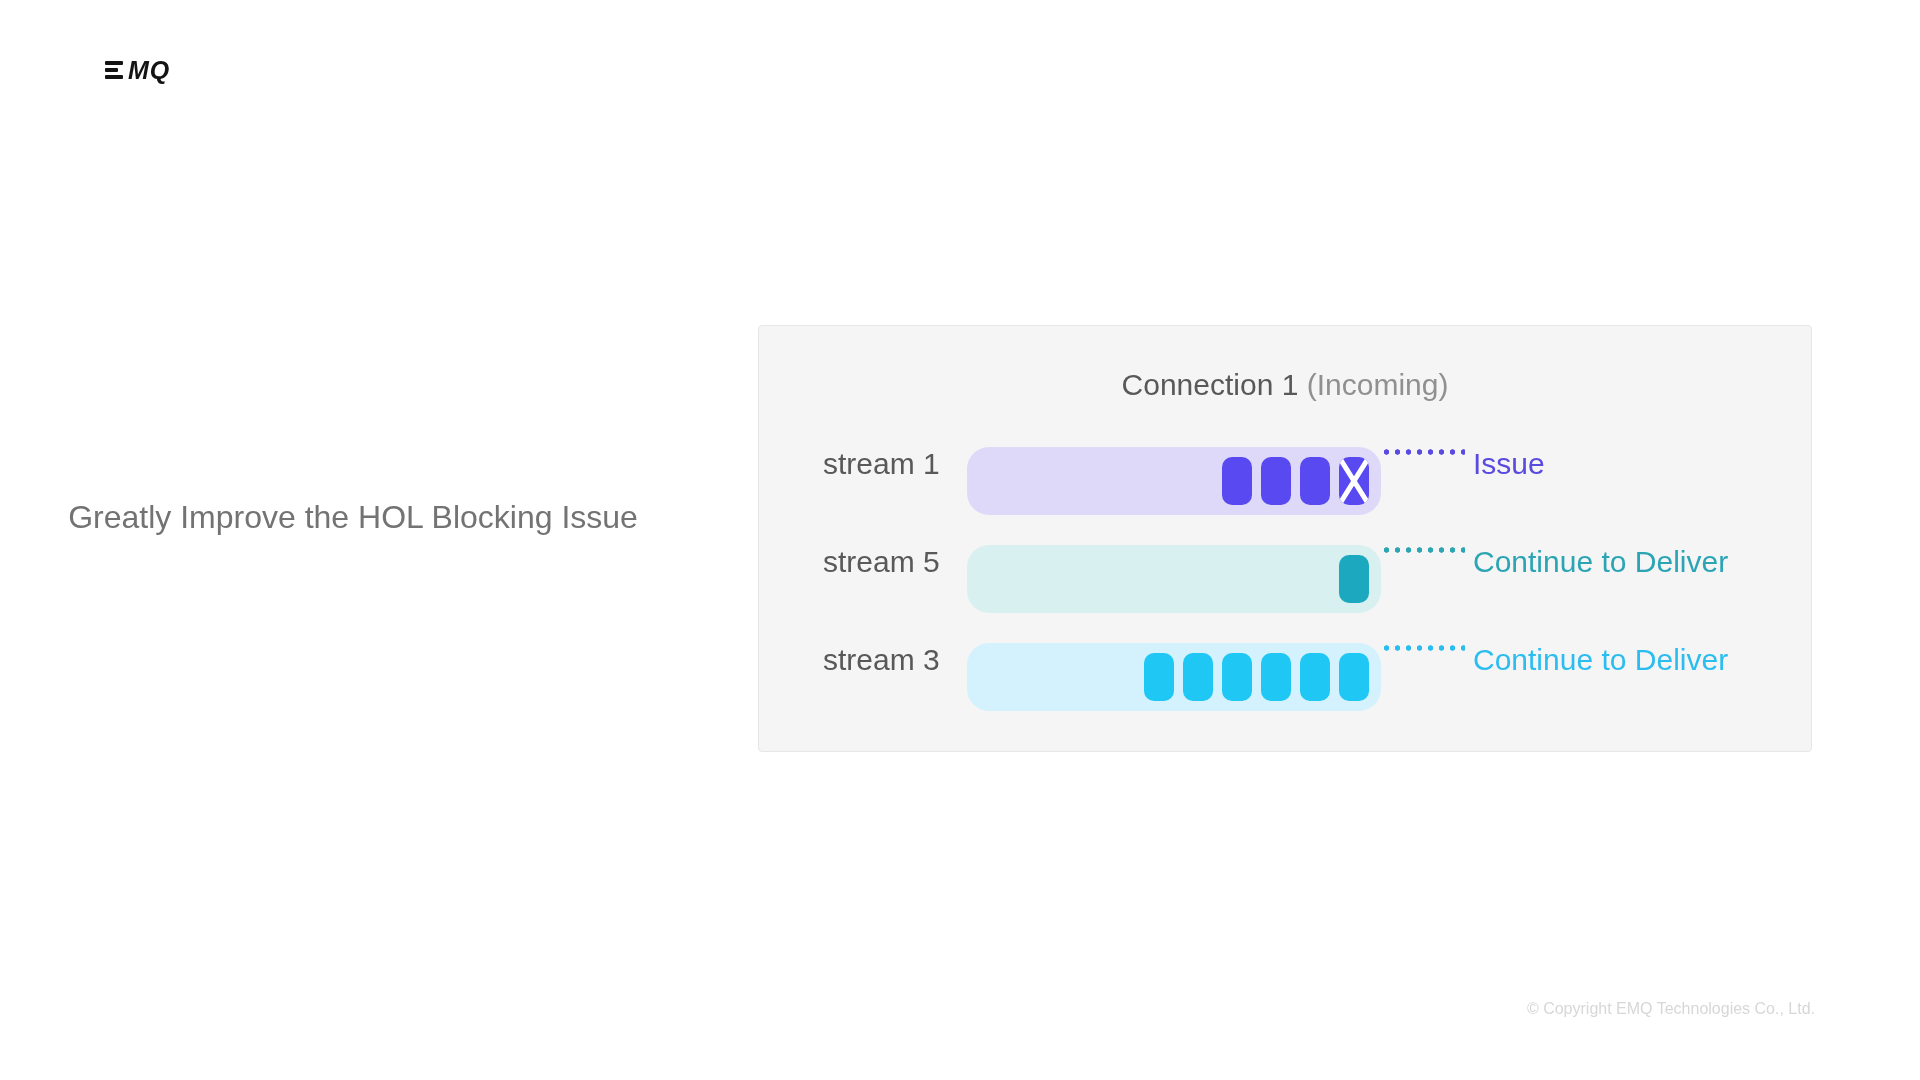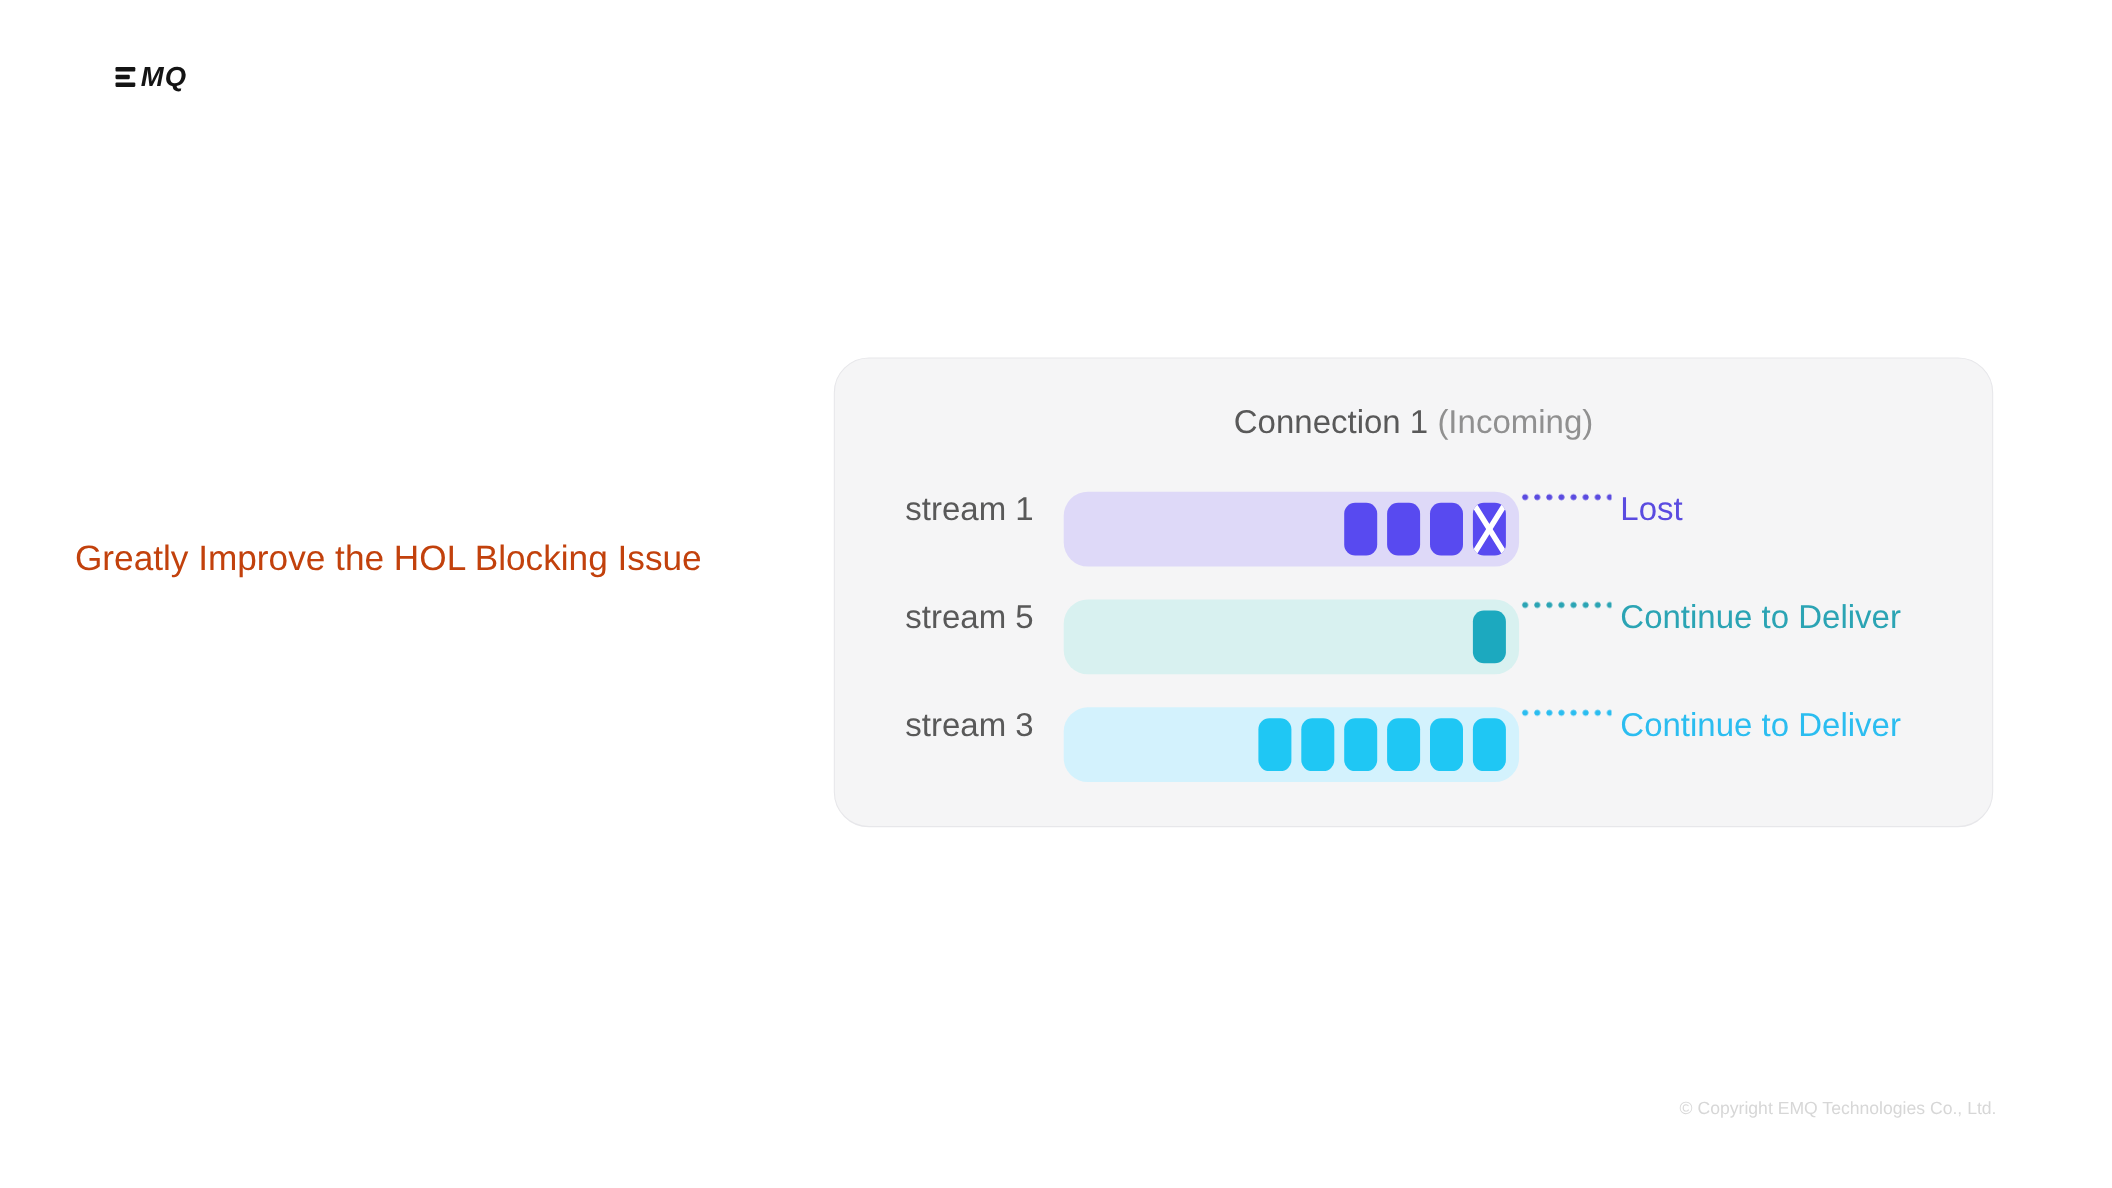--- a/index.html
+++ b/index.html
@@ -16,28 +16,28 @@
   .logo-bars { display:flex; flex-direction:column; gap:3px; align-items:flex-start; }
   .logo-bars span { display:block; height:4px; background:#141414; border-radius:1px; }
   .bar-top { width:18px; }
   .bar-mid { width:13px; }
   .bar-bot { width:18px; }
   .logo-text { font-size:25px; font-weight:800; color:#141414; letter-spacing:1px; line-height:20px;font-style:italic; }
 
   
   .hero { position:absolute; left:53px; top:486px; width:600px; text-align:center; }
   .hero-title { font-size:46px; font-weight:600; color:#595959; line-height:54px; }
-  .hero-subtitle { font-size:32px; font-weight:400; color:#c2410c; line-height:42px; white-space:nowrap; }
+  .hero-subtitle { font-size:32px; font-weight:400; color:#737373; line-height:42px; margin-top:10px; white-space:nowrap; }
 
   
   .panel {
     position:absolute; left:758px; top:325px; width:1054px; height:427px;
     background:#f5f5f6;
     border:1px solid #e7e7ea;
-    border-radius:32px;
+    border-radius:4px;
     box-sizing:border-box;
   }
   .panel-title {
     position:absolute; top:42px; left:0; width:100%;
     text-align:center; font-size:30px; color:#595959; font-weight:500;
   }
   .panel-title .secondary { color:#909090; font-weight:400; }
 
   
   .stream-row { position:absolute; left:64px; display:flex; align-items:flex-start; height:48px; }
@@ -90,21 +90,21 @@
   <div>
       <div class="stream-row" style="top: 121px; --bar: #ded9f8; --block: #584af0; --accent: #5a4be0;">
         <div class="stream-label">stream 1</div>
         <div class="stream-bar">
           <div class="block"></div>
           <div class="block"></div>
           <div class="block"></div>
           <div class="block lost"></div>
         </div>
         <div class="dots"></div>
-        <div class="stream-status">Lost</div>
+        <div class="stream-status">Issue</div>
       </div>
       <div class="stream-row" style="top: 219px; --bar: #d8f1f0; --block: #1ca9bf; --accent: #2ba4b4;">
         <div class="stream-label">stream 5</div>
         <div class="stream-bar">
           <div class="block"></div>
         </div>
         <div class="dots"></div>
         <div class="stream-status">Continue to Deliver</div>
       </div>
       <div class="stream-row" style="top: 317px; --bar: #d3f2fd; --block: #1fc7f4; --accent: #2bbdf0;">

